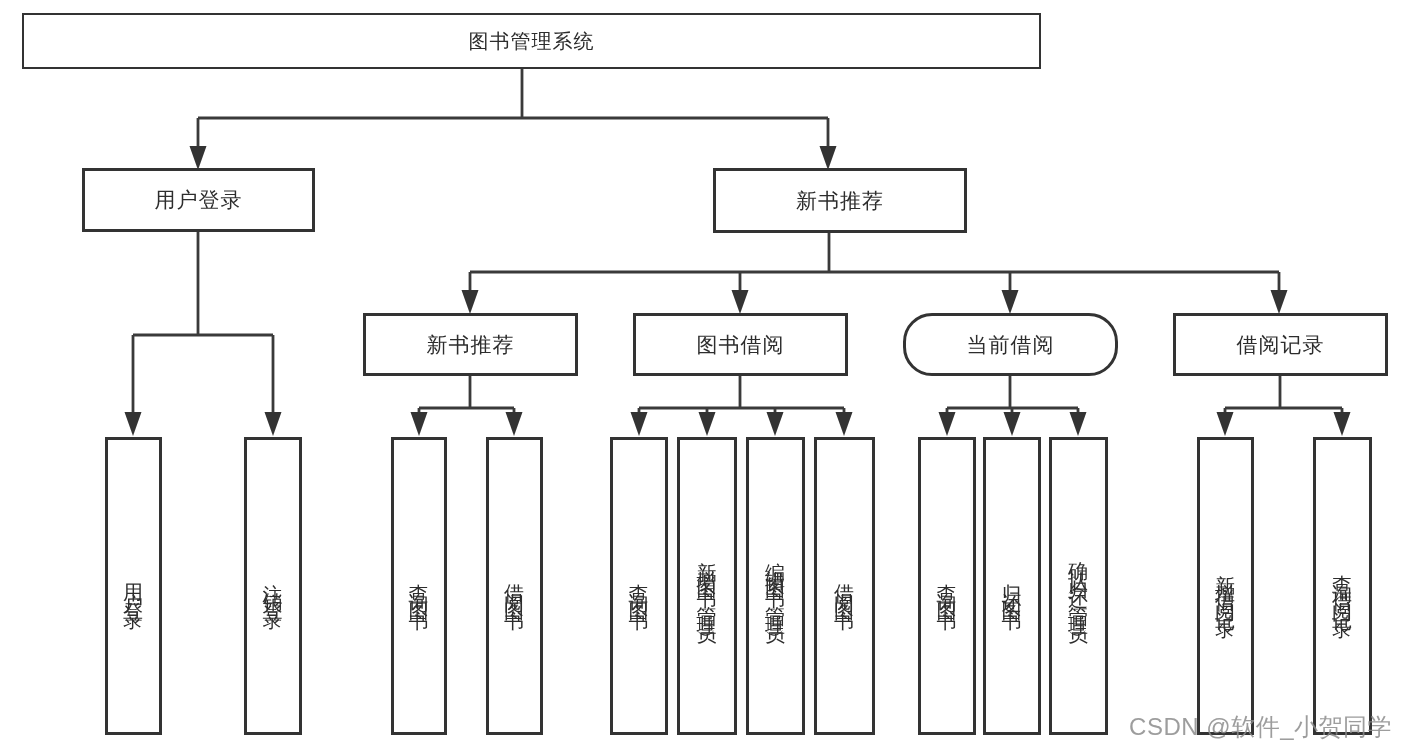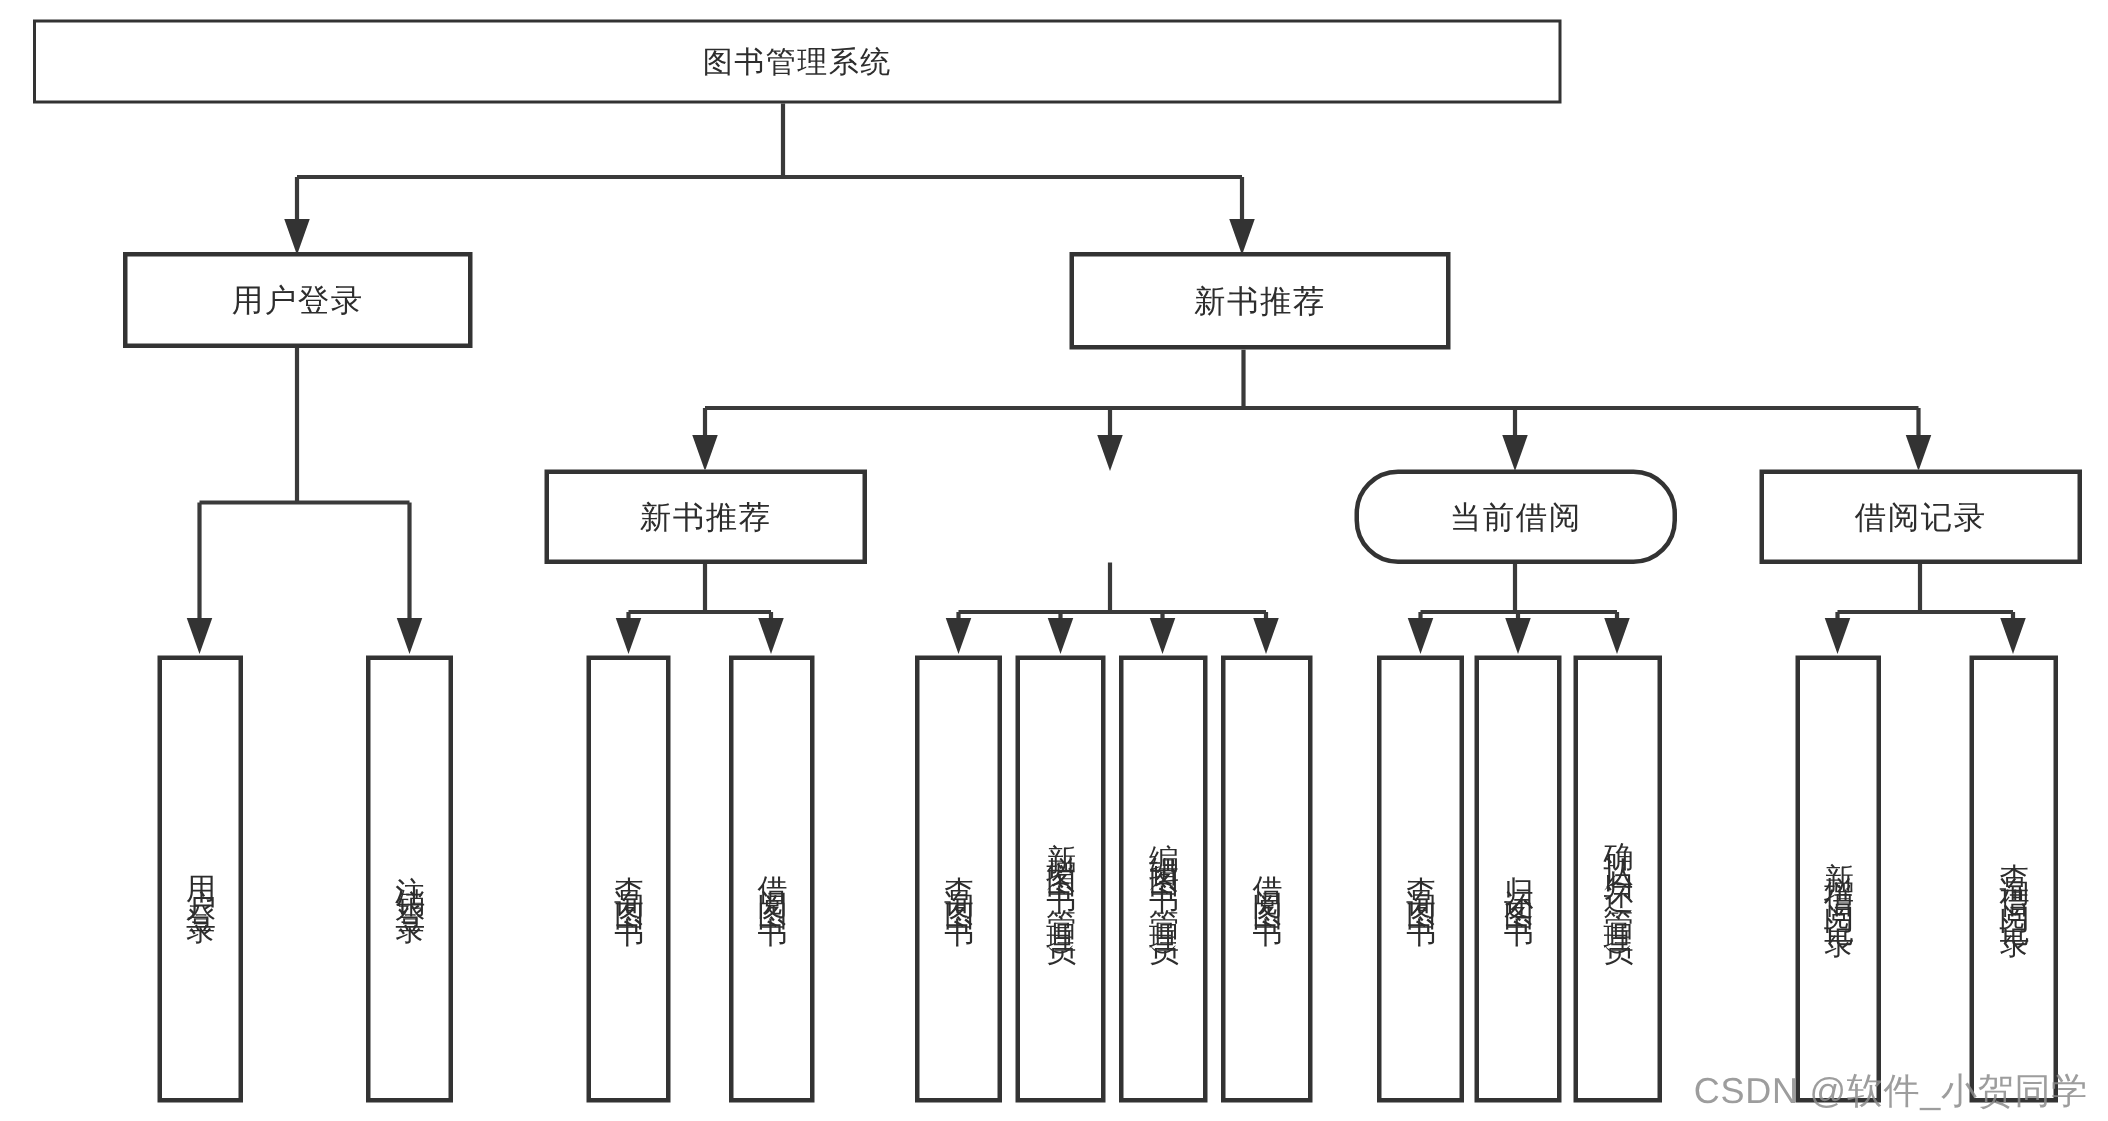--- a/index.html
+++ b/index.html
@@ -135,20 +135,21 @@
       <polygon points="1333.5,412 1350.5,412 1342,436"></polygon>
     </g>
   </svg>
 
   <div class="box root-box" style="left:22px; top:13px; width:1019px; height:56px;">图书管理系统</div>
 
   <div class="box h-label" style="left:82px; top:168px; width:233px; height:64px;">用户登录</div>
   <div class="box h-label" style="left:713px; top:168px; width:254px; height:65px;">新书推荐</div>
 
   <div class="box h-label" style="left:363px; top:313px; width:215px; height:63px;">新书推荐</div>
+  <div class="box h-label" style="left:633px; top:313px; width:215px; height:63px;">图书借阅</div>
   <div class="box h-label" style="left:903px; top:313px; width:215px; height:63px;border-radius:29px;">当前借阅</div>
   <div class="box h-label" style="left:1173px; top:313px; width:215px; height:63px;text-align:right;">借阅记录</div>
 
   <div class="box leaf" style="left:105px; top:437px; width:57px; height:298px;">用户登录</div>
   <div class="box leaf" style="left:244px; top:437px; width:58px; height:298px;">注销登录</div>
 
   <div class="box leaf" style="left:391px; top:437px; width:56px; height:298px;">查询图书</div>
   <div class="box leaf" style="left:486px; top:437px; width:57px; height:298px;">借阅图书</div>
 
   <div class="box leaf" style="left:610px; top:437px; width:58px; height:298px;">查询图书</div>

